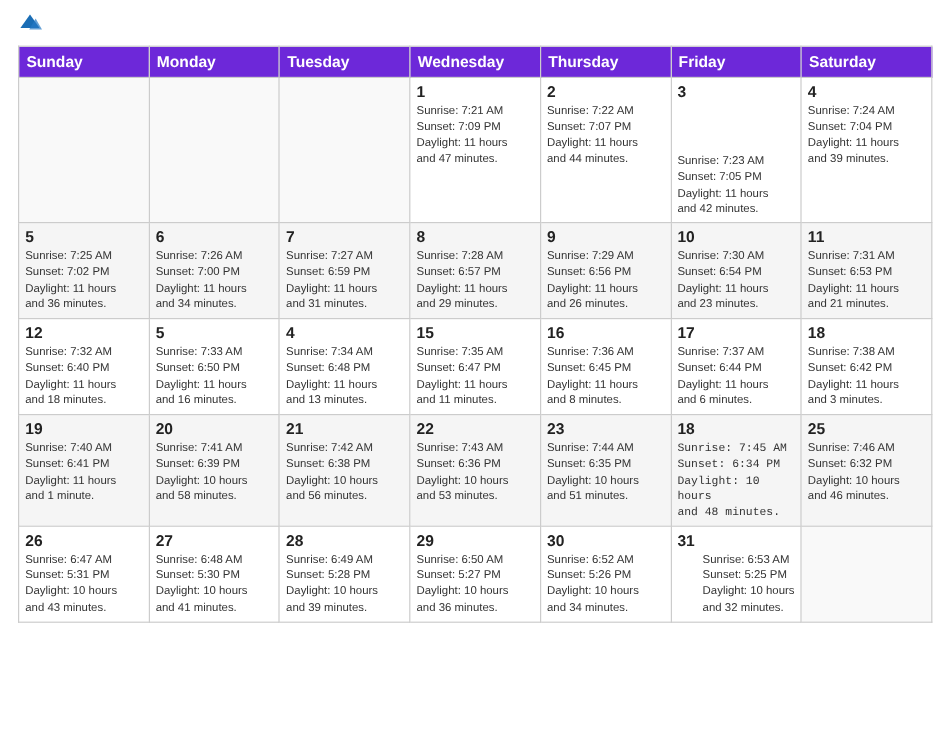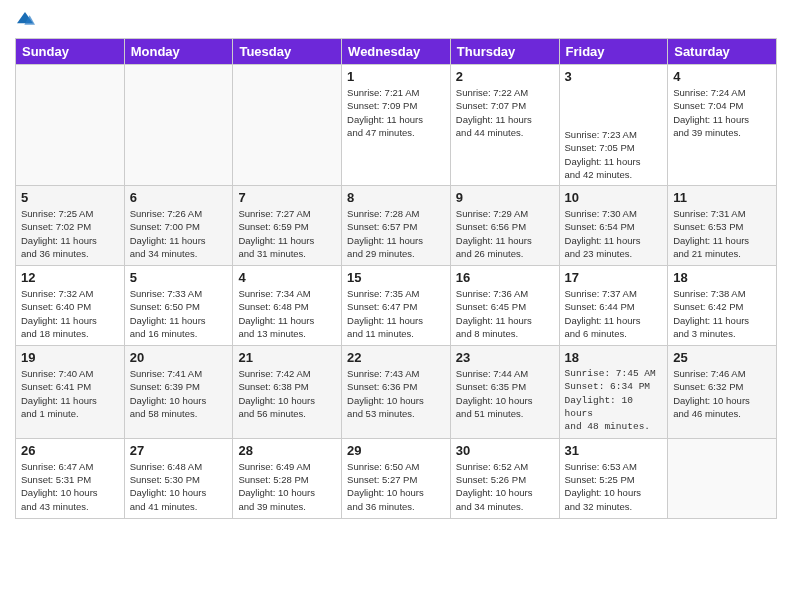--- a/index.html
+++ b/index.html
@@ -348,21 +348,21 @@
           </td>
           <td>
             <span class="day-num">30</span>
             <div class="day-info" style="white-space: pre-line;">Sunrise: 6:52 AM
 Sunset: 5:26 PM
 Daylight: 10 hours
 and 34 minutes.</div>
           </td>
           <td>
             <span class="day-num">31</span>
-            <div class="day-info" style="white-space: pre-line;">Sunrise: 6:53 AM
+            <div class="day-info" style="white-space: pre-line; margin-left: 21px;">Sunrise: 6:53 AM
 Sunset: 5:25 PM
 Daylight: 10 hours
 and 32 minutes.</div>
           </td>
           <td class="empty"></td>
         </tr>
       </tbody>
   </table>
 </div>
 

